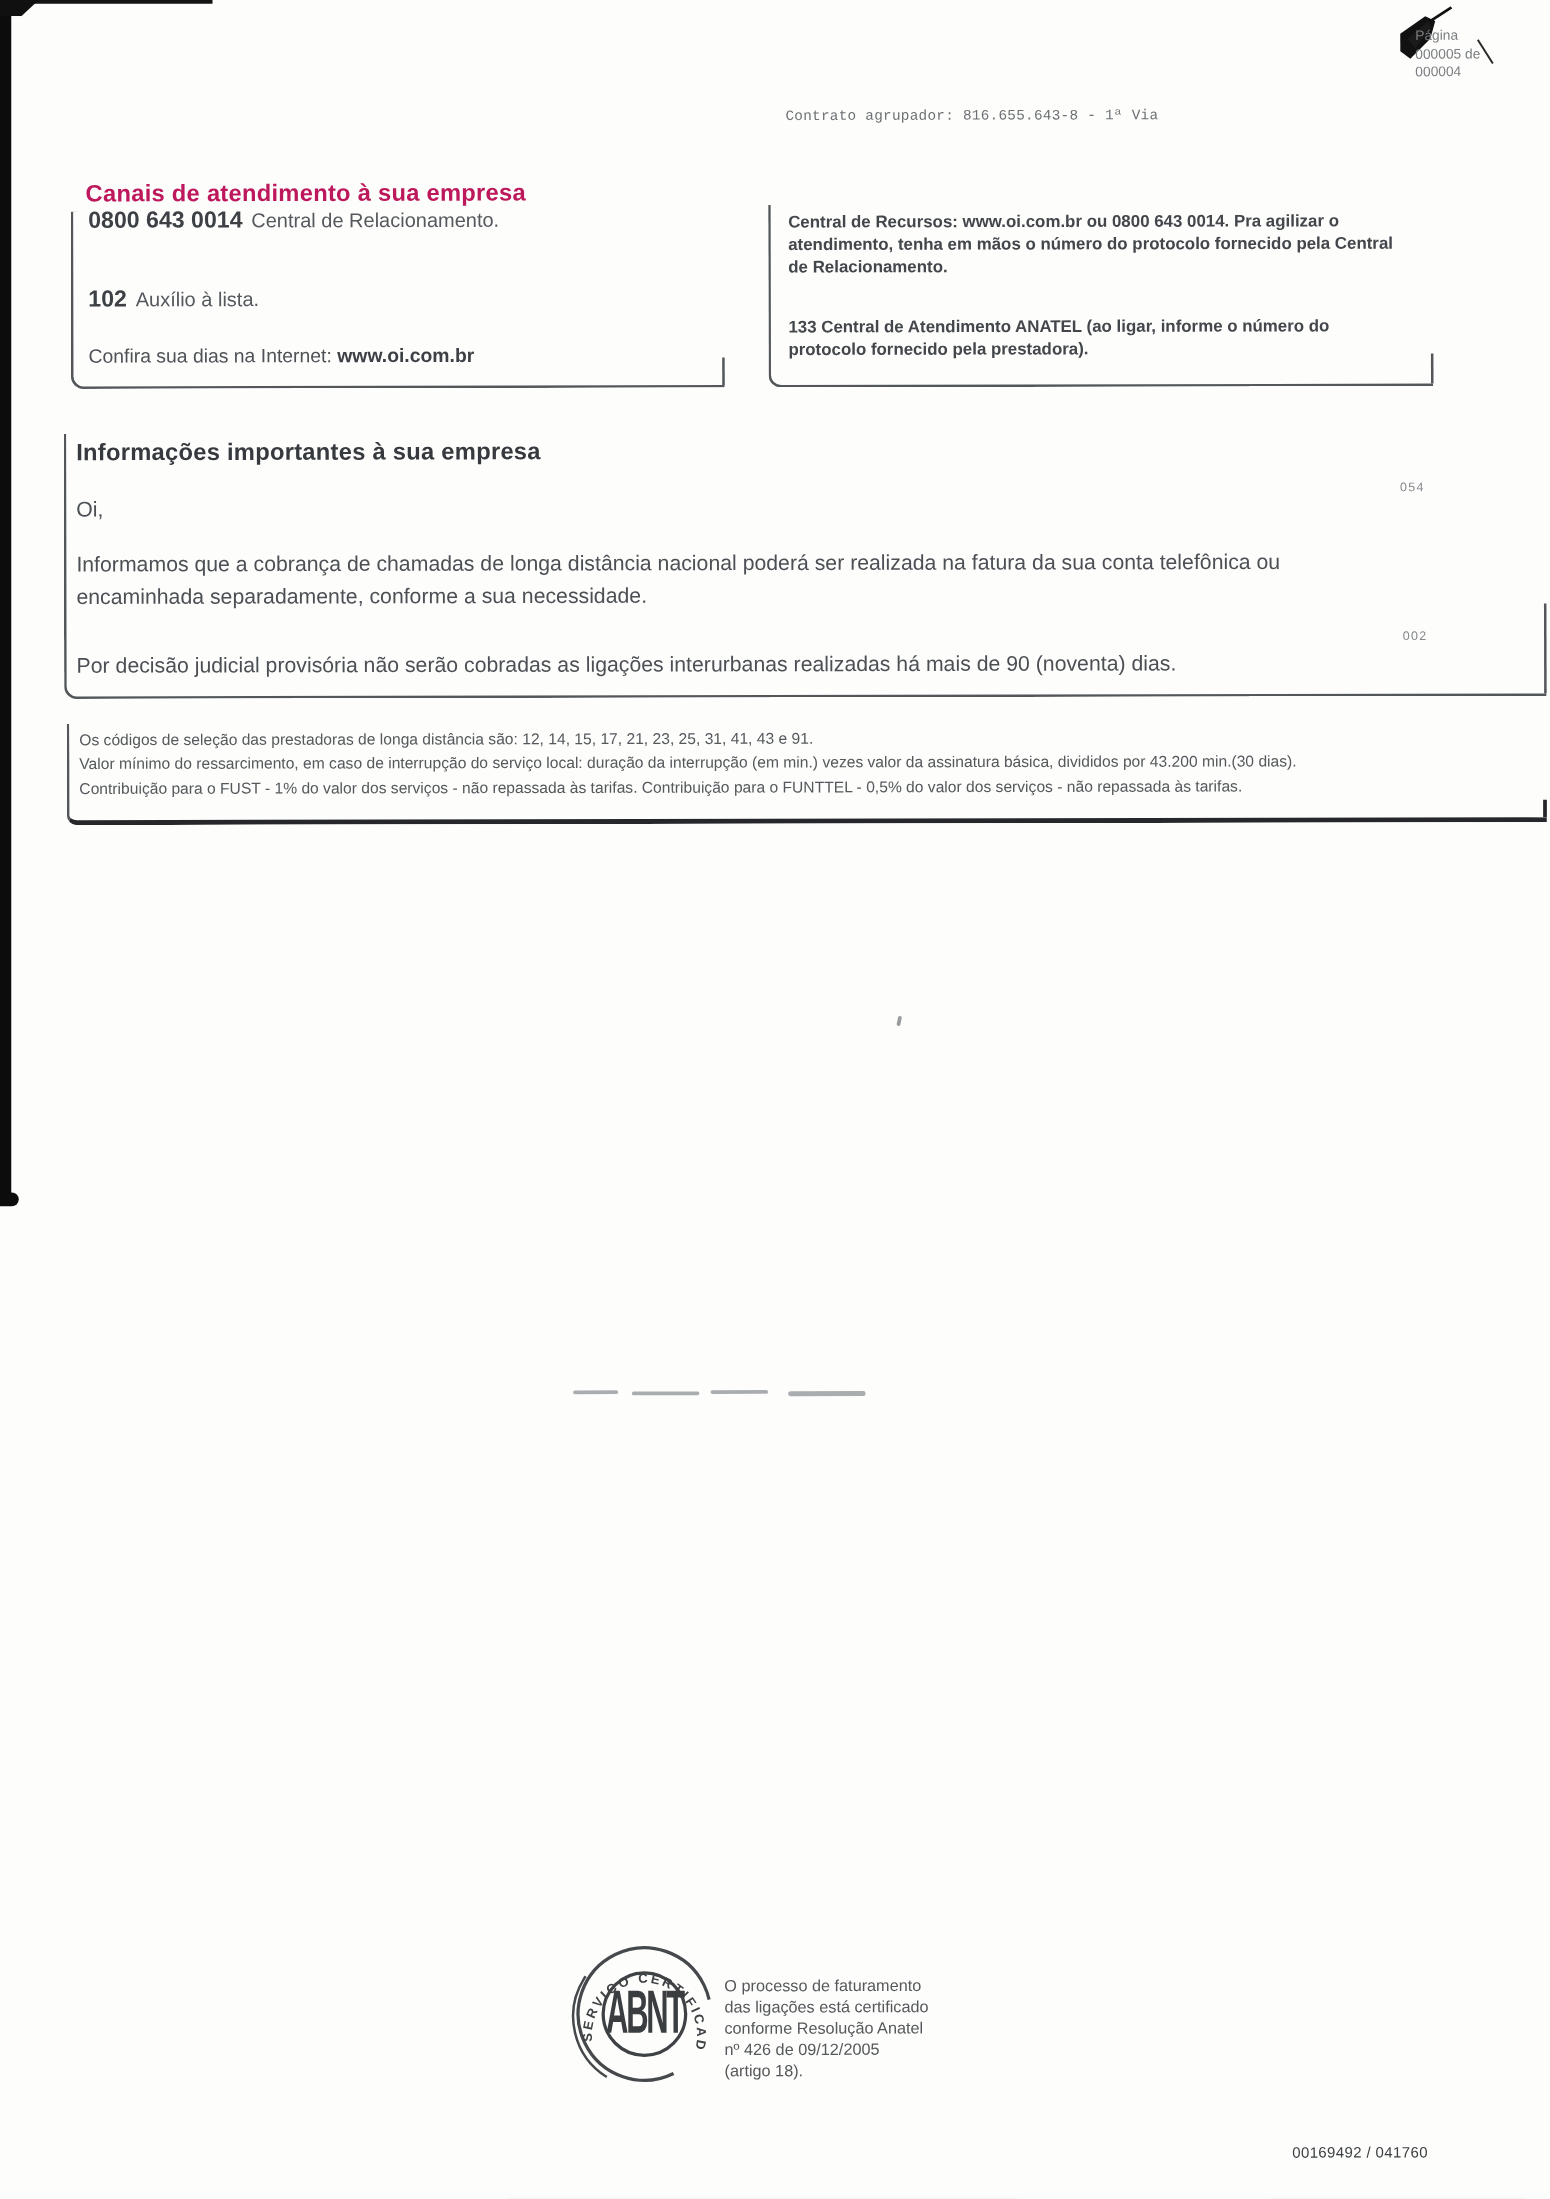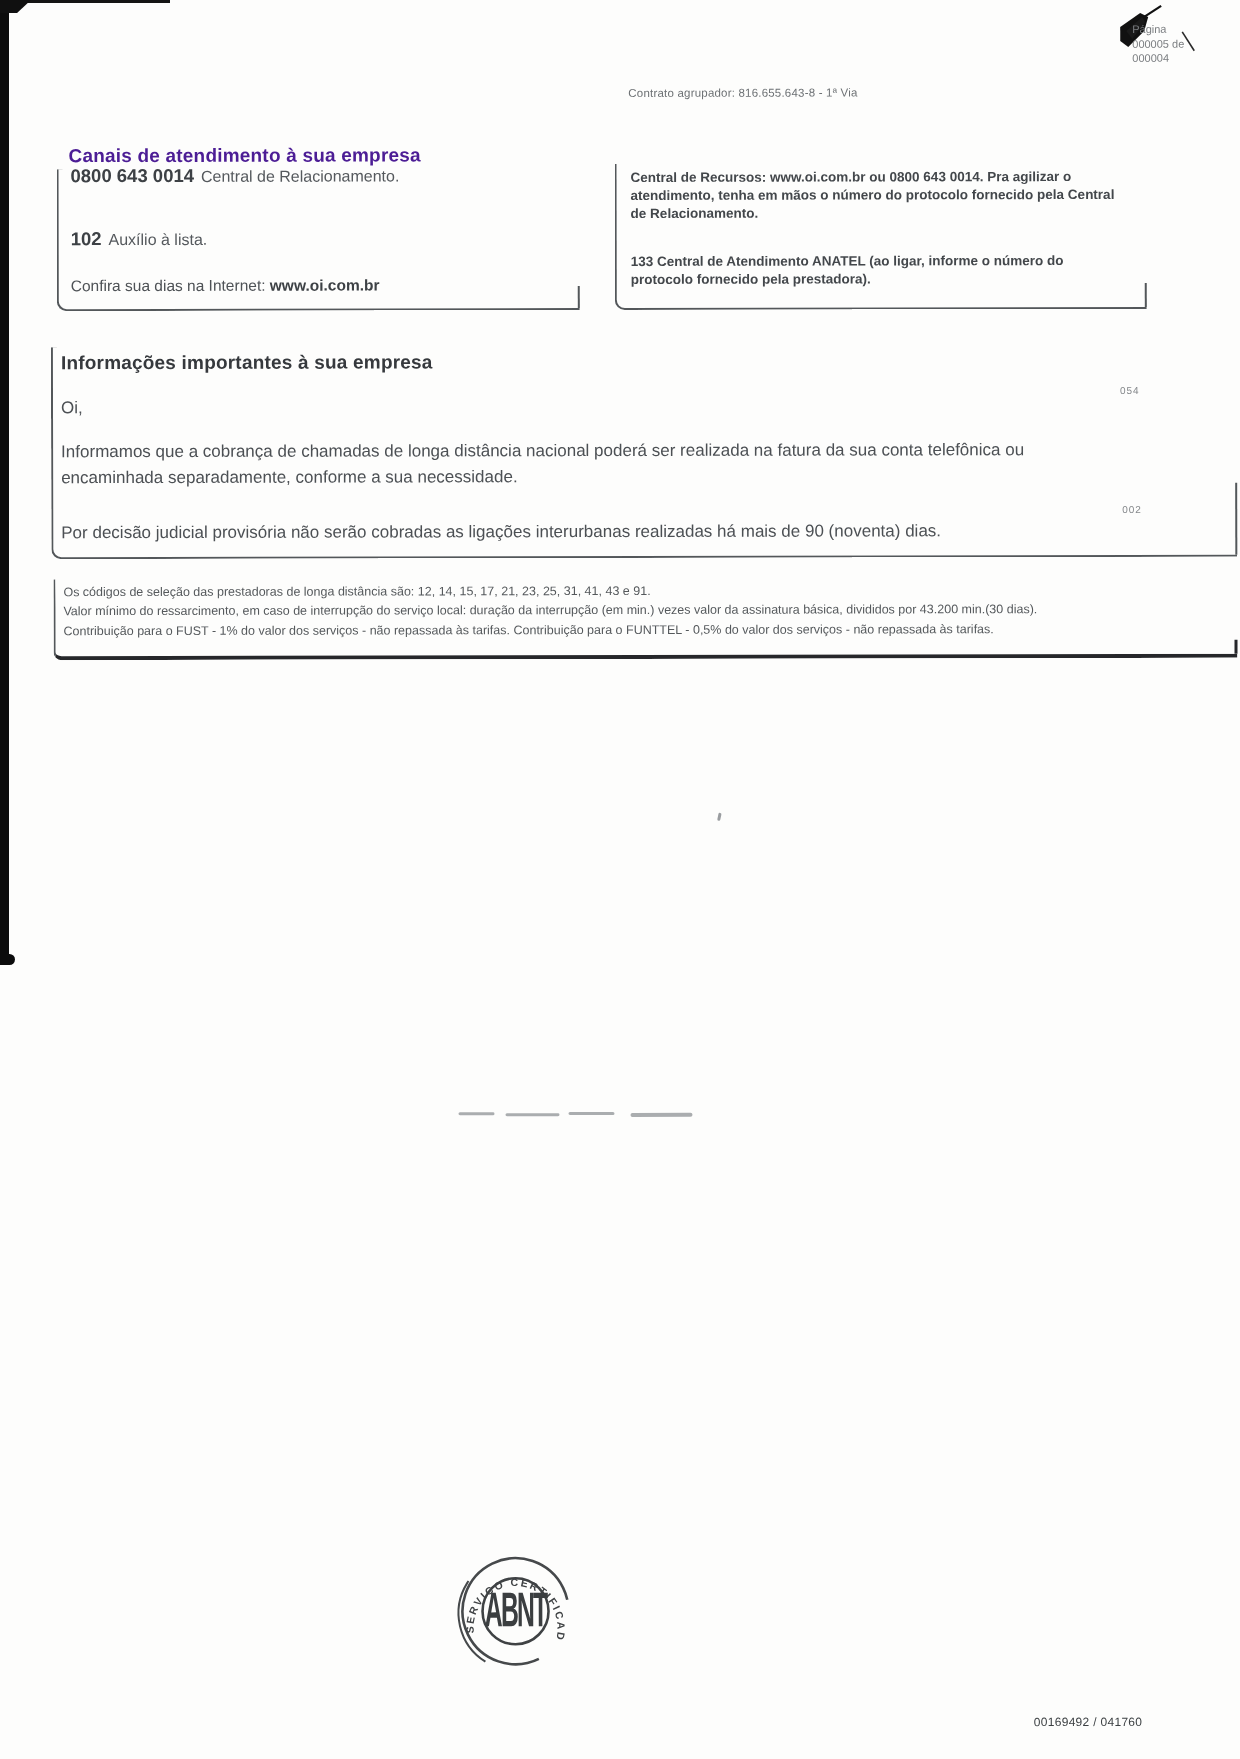--- a/index.html
+++ b/index.html
@@ -18,24 +18,24 @@
   
   .edge-strip{left:0;top:0;width:9px;height:963px;background:#0c0c0c;}
   .edge-strip-blob{left:0;top:954px;width:15px;height:11px;background:#0c0c0c;border-radius:0 6px 6px 0;}
   .top-edge-line{left:0;top:0;width:170px;height:3px;background:#141414;}
   .top-edge-wedge{left:0;top:0;width:31px;height:13px;background:#101010;clip-path:polygon(0 0,100% 0,55% 100%,0 100%);}
   .speck{width:3px;height:8px;background:#9a9da0;border-radius:2px;transform:rotate(12deg);}
   .dash-artifact{top:1112px;height:3px;background:#aaadaf;border-radius:2px;}
 
   
   .page-indicator{left:1134px;top:23px;font-size:11px;line-height:14.5px;color:#7b7e81;}
-  .contract-line{left:630px;top:87px;font-size:11.5px;color:#6d7174;letter-spacing:.2px;}
+  .contract-line{left:630px;top:87px;font-size:11.5px;color:#6d7174;letter-spacing:.2px;font-family:Liberation Mono, monospace;}
 
   
-  .channels-title{left:70px;top:144px;font-size:19px;font-weight:bold;color:#4c1d95;letter-spacing:.2px;}
+  .channels-title{left:70px;top:144px;font-size:19px;font-weight:bold;color:#be185d;letter-spacing:.2px;}
   .box-l{border-left:2px solid #53575a;border-bottom:2px solid #53575a;border-radius:0 0 0 10px;}
   .hook{position:absolute;right:0;bottom:0;width:0;border-right:2px solid #53575a;}
   .channels-box{left:58px;top:168px;width:521px;height:140px;}
   .channel-row{left:72px;font-size:16px;color:#55595d;}
   .channel-number{font-size:18.5px;font-weight:bold;color:#3d4145;margin-right:7px;}
   .internet-line{left:72px;top:276px;font-size:15.5px;color:#4e5256;}
   .internet-url{font-weight:bold;color:#3d4145;}
 
   
   .contact-box{left:616px;top:164px;width:530px;height:144px;}
@@ -140,17 +140,24 @@
 
       <circle cx="62" cy="64" r="33" fill="none" stroke="#3f4244" stroke-width="2.6"></circle>
 
       <text font-size="10.5" font-weight="bold" fill="#3f4244" letter-spacing="2" font-family="Liberation Sans, sans-serif">
         <textPath href="#arcText" startOffset="4">SERVIÇO CERTIFICADO</textPath>
       </text>
 
       <text x="0" y="0" transform="translate(62 79) scale(0.62 1.22)" text-anchor="middle" font-size="40" font-weight="bold" fill="#3b3e40" letter-spacing="-3" font-family="Liberation Sans, sans-serif">ABNT</text>
     </svg>
 
+    <div class="abs cert-text">
+      <div>O processo de faturamento</div>
+      <div>das ligações está certificado</div>
+      <div>conforme Resolução Anatel</div>
+      <div>nº 426 de 09/12/2005</div>
+      <div>(artigo 18).</div>
+    </div>
 
     <div class="abs footer-number">00169492 / 041760</div>
 
   </div>
 </div>
 
 </body></html>

